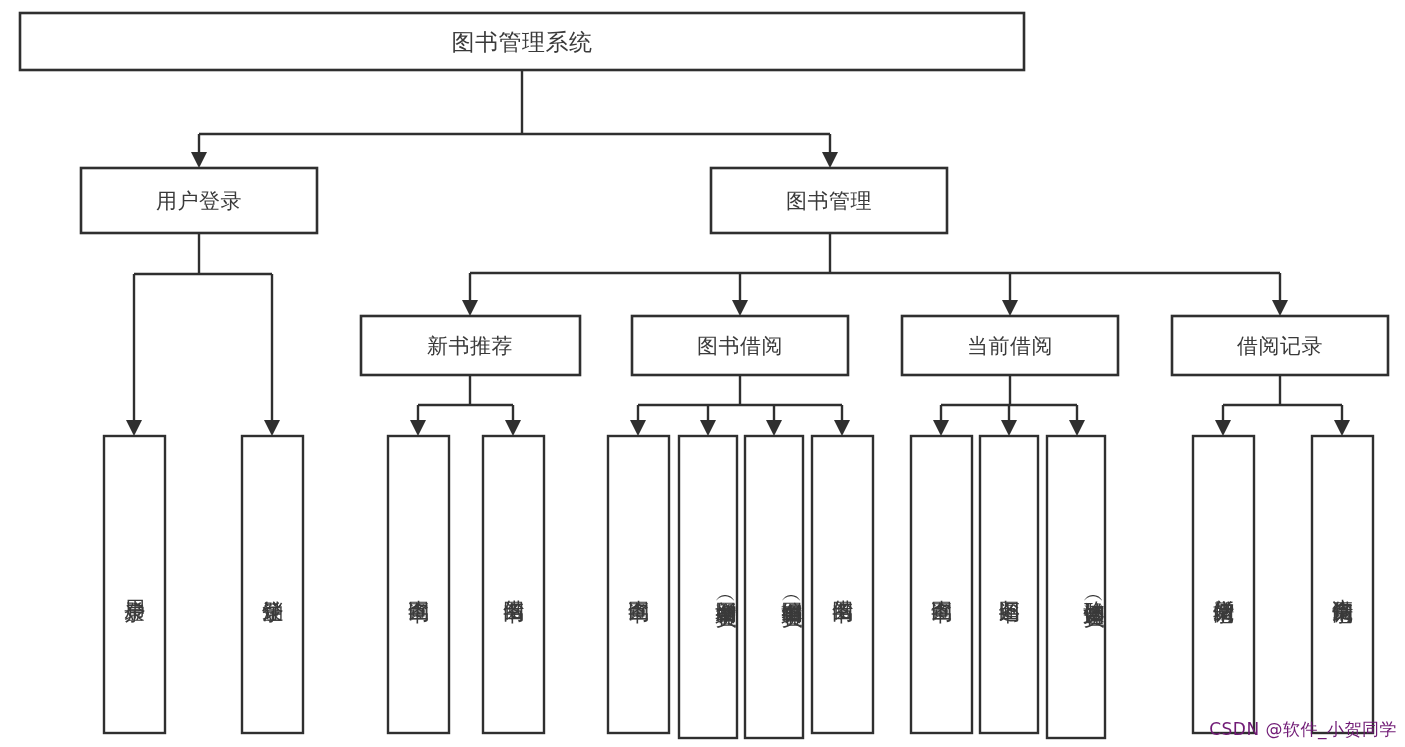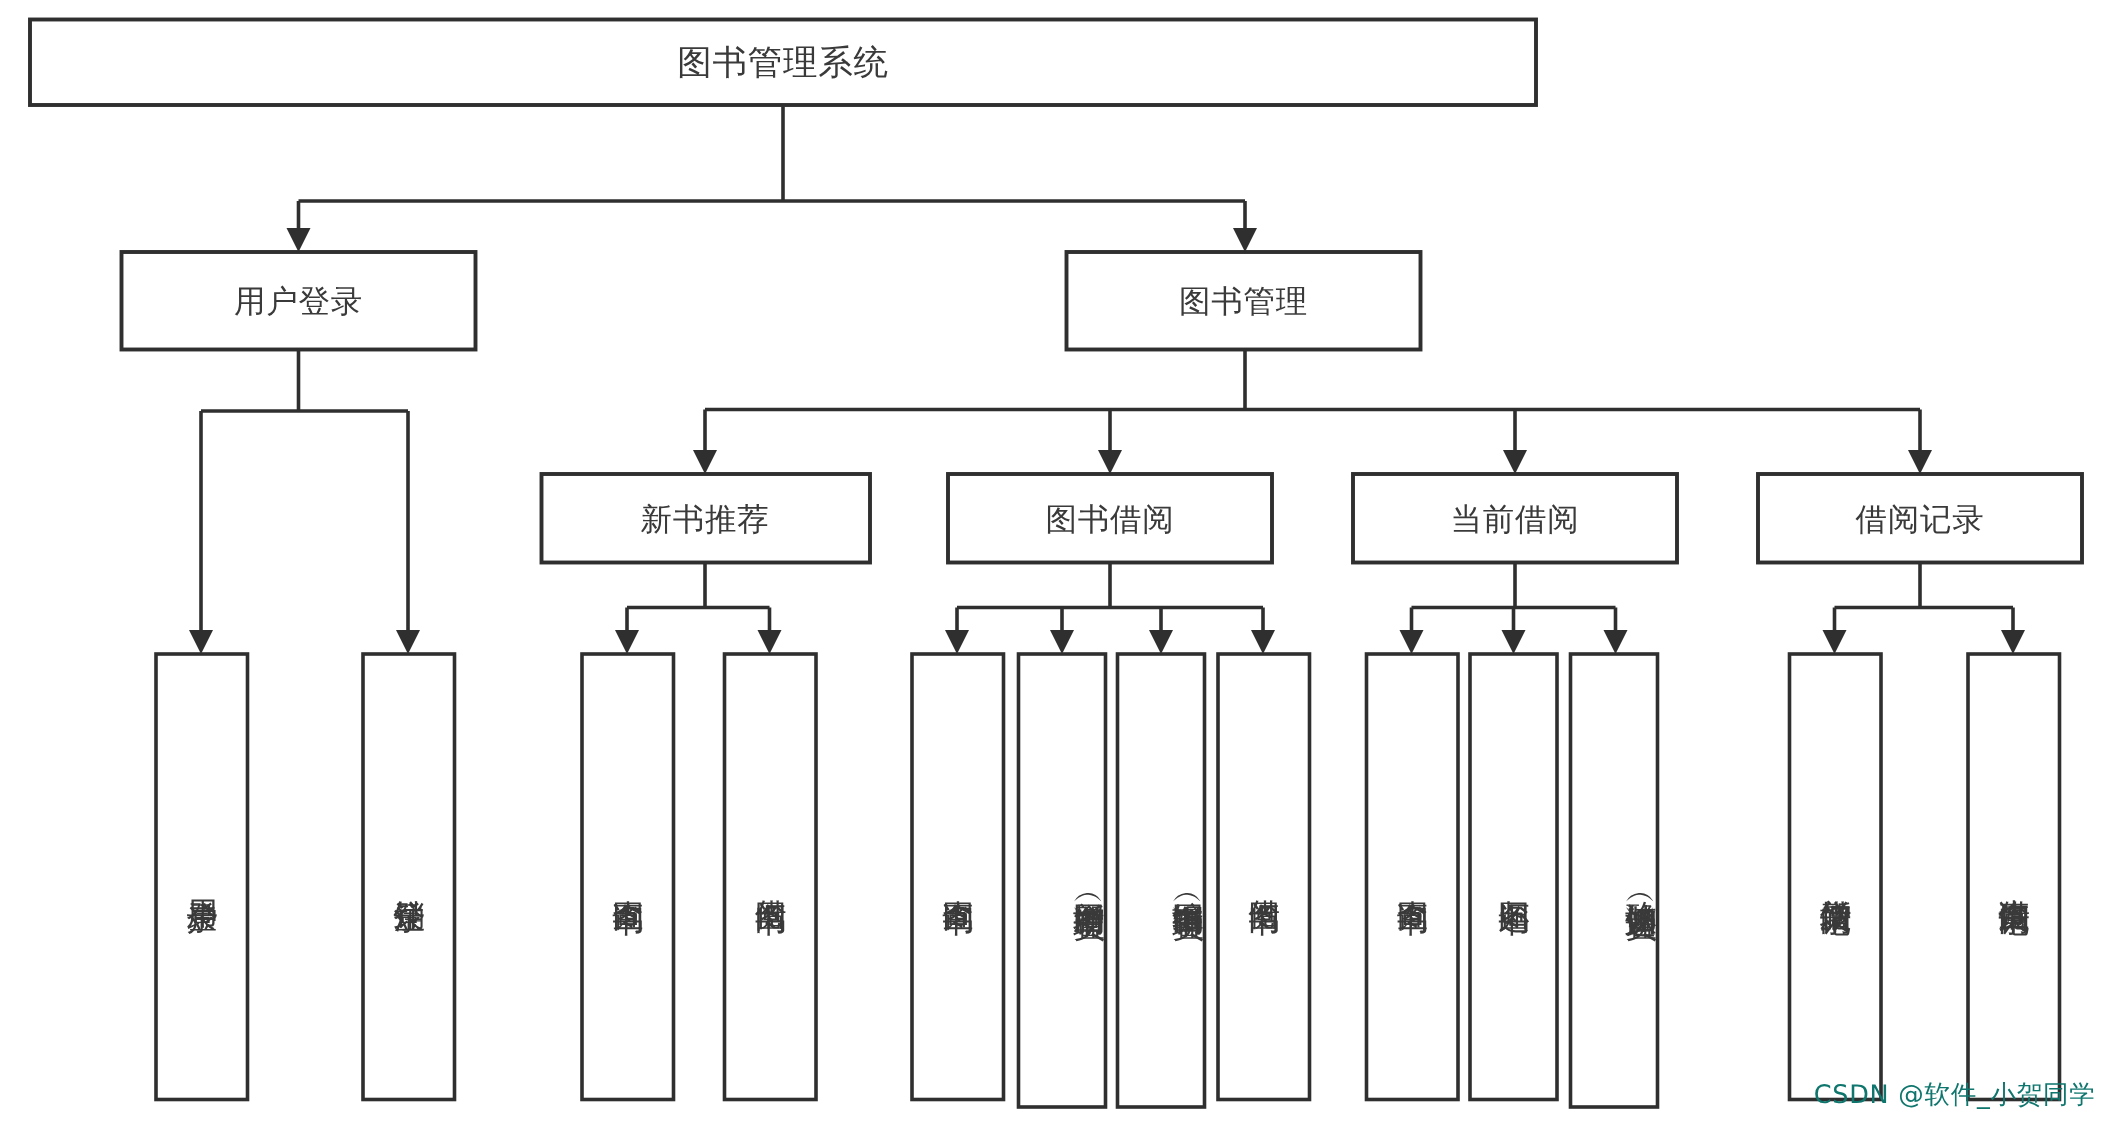--- a/index.html
+++ b/index.html
@@ -75,21 +75,21 @@
     align-items: center;
     justify-content: center;
     pointer-events: none;
   }
   .watermark {
     position: absolute;
     right: 8px;
     bottom: 6px;
     font-family: "DejaVu Sans", "Liberation Sans", sans-serif;
     font-size: 17px;
-    color: #0f766e;
+    color: #701a75;
     letter-spacing: 0.5px;
     white-space: nowrap;
   }
 </style>
 </head>
 <body>
 
 <div id="diagram-root">
 
   <svg id="flow" viewBox="0 0 1405 747">

